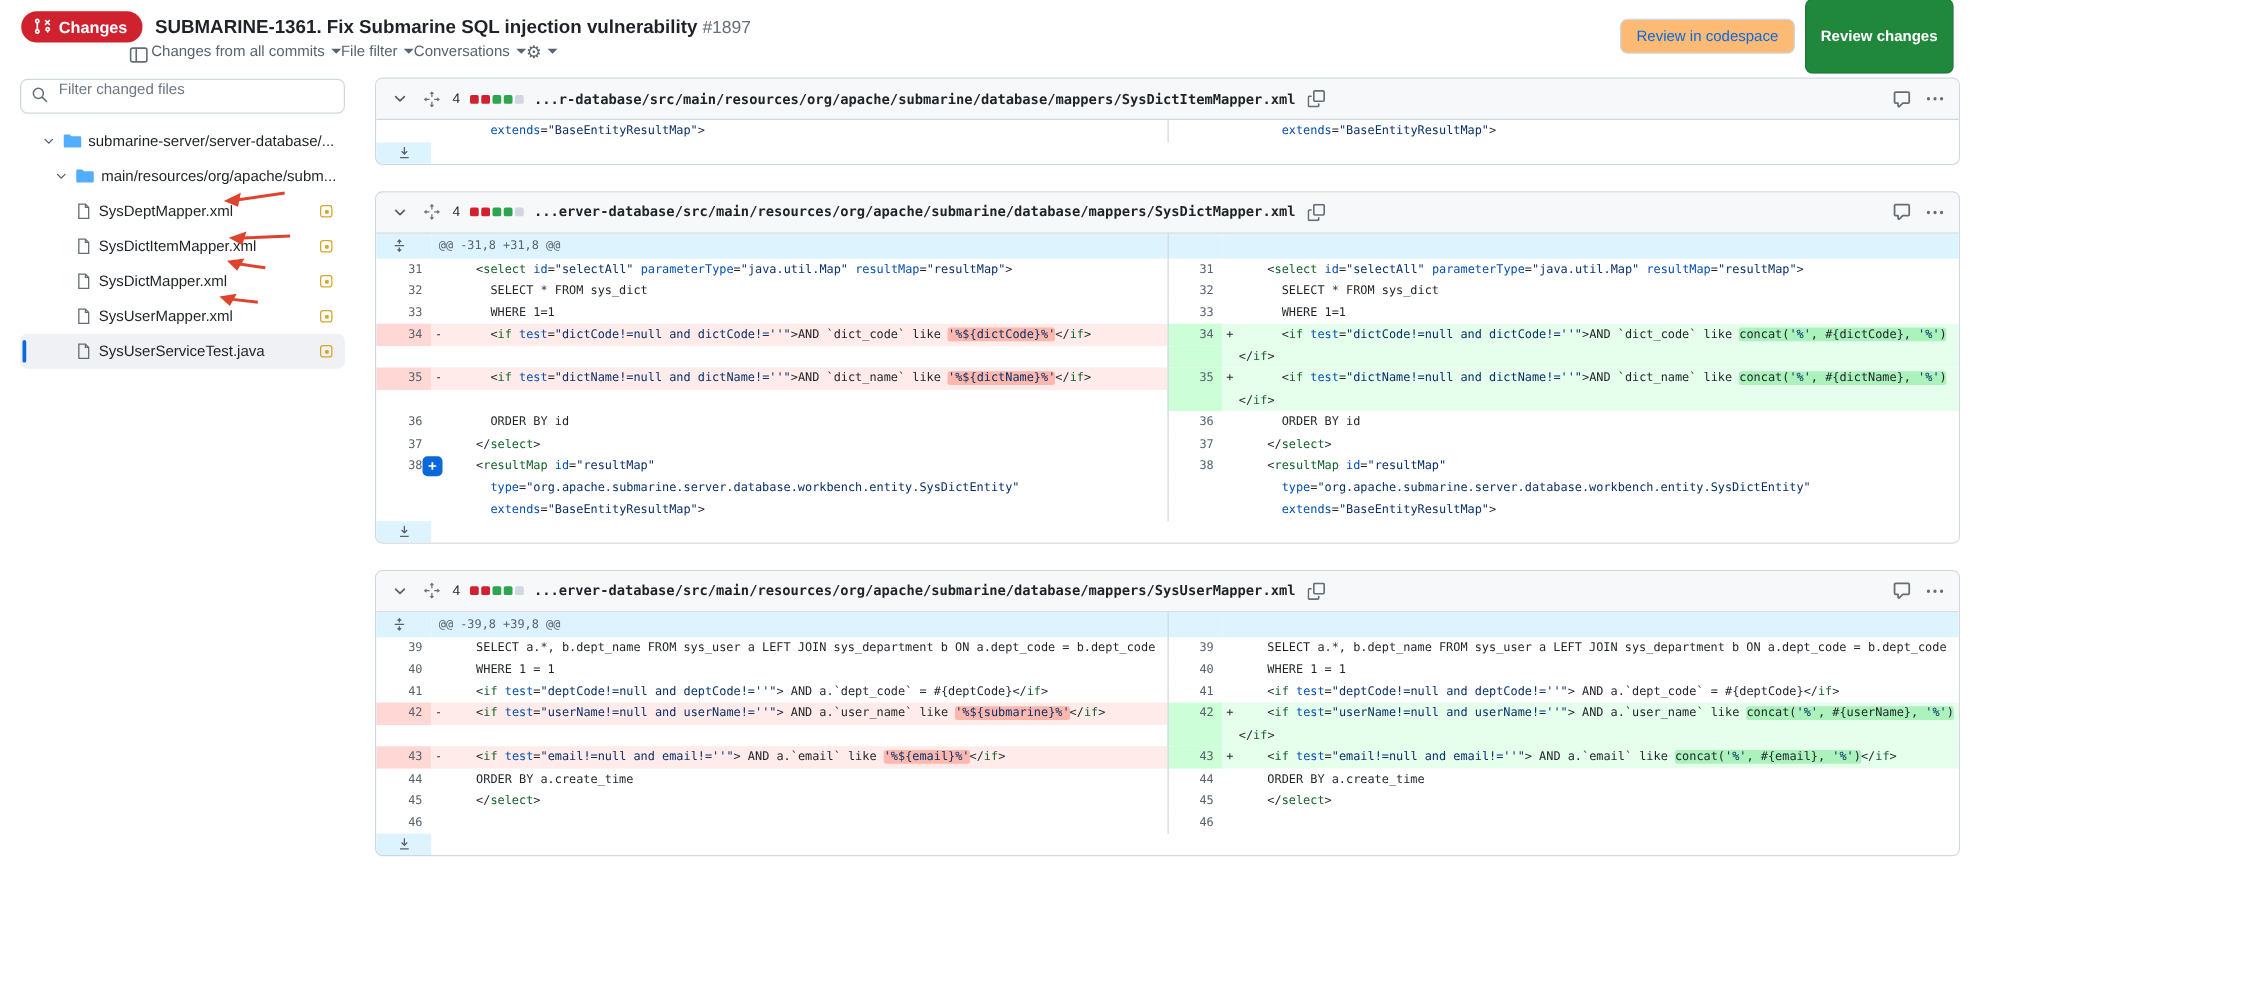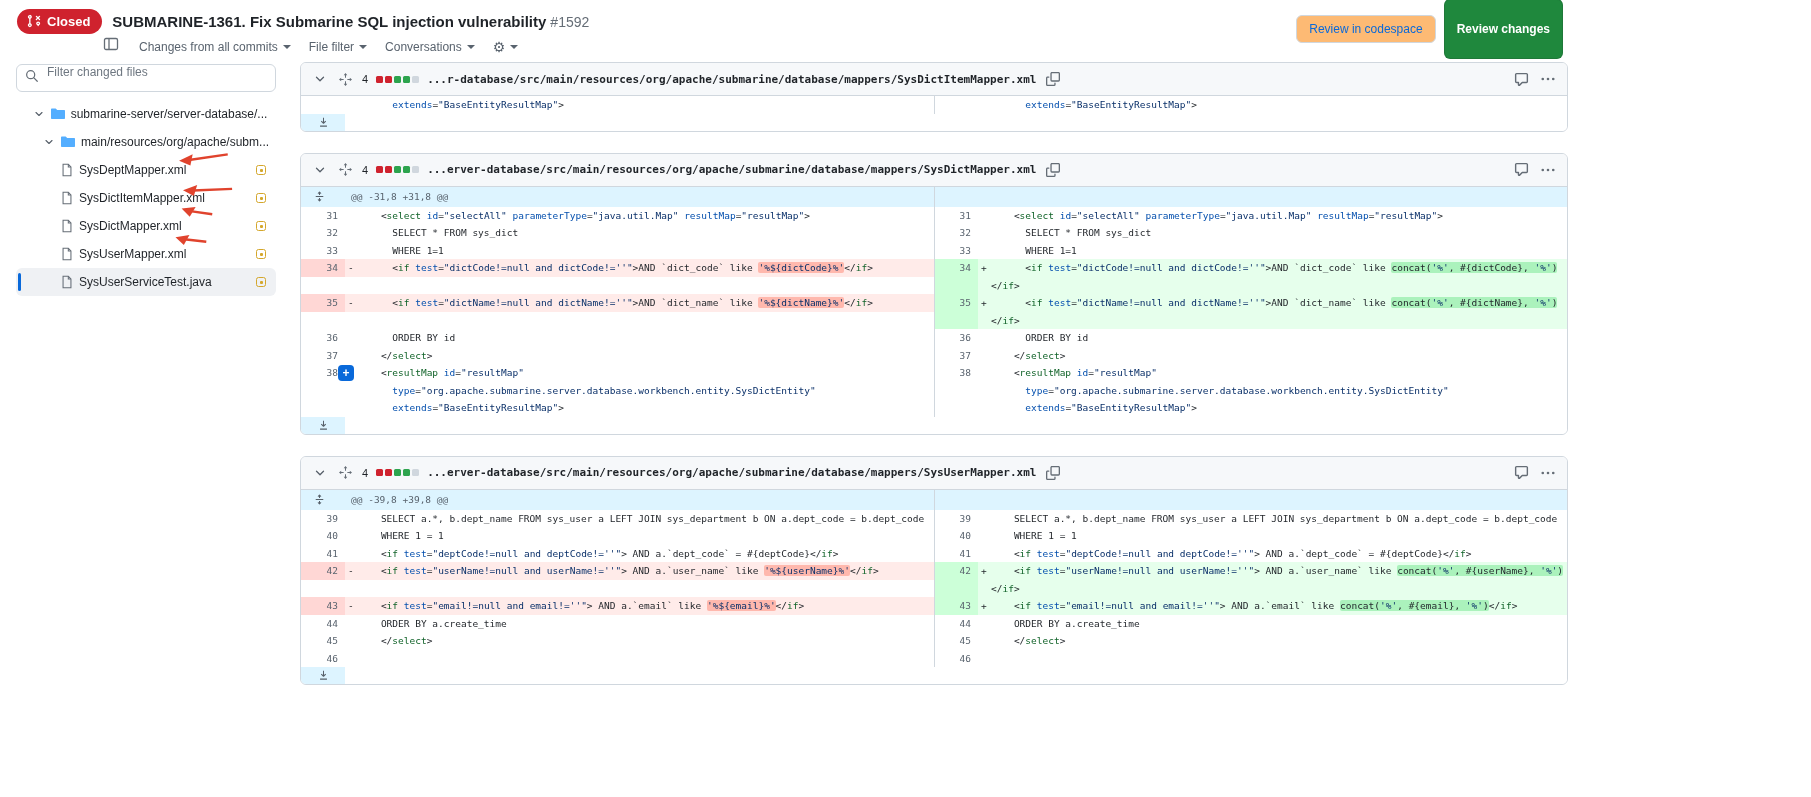--- a/index.html
+++ b/index.html
@@ -8,21 +8,21 @@
   .app { width:1811px; height:797px; overflow:hidden; background:#fff; position:relative; }
 
   
   .topbar { display:flex; align-items:center; padding:0 248px 0 17px; height:58px; }
   .topbar-left { flex:1; min-width:0; }
   .title-row { display:flex; align-items:center; gap:10px; padding-top:4px; }
   .closed-badge { display:inline-flex; align-items:center; gap:6px; background:var(--closed-badge,#cf222e); color:#fff;
     font-size:13px; font-weight:600; border-radius:2em; padding:5px 12px 5px 10px; }
   .pr-title { font-size:15px; font-weight:700; color:#1f2328; white-space:nowrap; overflow:hidden; }
   .pr-number { font-weight:400; color:#656d76; font-size:14px; margin-left:4px; }
-  .toolbar-row { display:flex; align-items:flex-end; gap:18px; margin:0 0 0 84px; }
+  .toolbar-row { display:flex; align-items:flex-start; margin:0 0 0 84px; }
   .icon-btn { background:none; border:none; cursor:pointer; display:inline-flex; align-items:center; padding:2px; }
   .dd { background:none; border:none; cursor:pointer; font-family:inherit; font-size:12px; color:#59636e; display:inline-flex; align-items:center; }
   .dd .caret { display:inline-block; width:0; height:0; border:4px solid transparent; border-top-color:#59636e; margin-left:5px; transform:translateY(2px); }
   .gear { font-size:14px; color:#59636e; line-height:1; }
   .topbar-right { display:flex; align-items:center; gap:8px; }
   .btn-codespace { background:#fdba74; border:1px solid #d0d7de; border-radius:6px; color:var(--link-blue,#0969da);
     font-family:inherit; font-size:12px; font-weight:500; padding:6px 12px; cursor:pointer; white-space:nowrap; }
   .btn-green { background:var(--primary-button,#1f883d); border:1px solid rgba(31,35,40,.15); border-radius:6px; color:#fff;
     font-family:inherit; font-size:12px; font-weight:600; padding:22px 12px; cursor:pointer; white-space:nowrap; }
 
@@ -89,23 +89,23 @@
 
 <div class="app">
 
   <header class="topbar">
     <div class="topbar-left">
       <div class="title-row">
         <span class="closed-badge">
           <svg width="14" height="14" viewBox="0 0 16 16" fill="#ffffff">
               <path d="M3.25 1a2.25 2.25 0 0 1 .75 4.372v5.256a2.251 2.251 0 1 1-1.5 0V5.372A2.251 2.251 0 0 1 3.25 1Zm0 1.5a.75.75 0 1 0 0 1.5.75.75 0 0 0 0-1.5Zm0 9.5a.75.75 0 1 0 0 1.5.75.75 0 0 0 0-1.5Zm9.5-3.5a2.25 2.25 0 0 1 .75 4.372v.378a.75.75 0 0 1-1.5 0v-.378a2.251 2.251 0 0 1 .75-4.372Zm0 1.5a.75.75 0 1 0 0 1.5.75.75 0 0 0 0-1.5ZM11.28 2.22l1.22 1.22 1.22-1.22a.75.75 0 1 1 1.06 1.06L13.56 4.5l1.22 1.22a.75.75 0 1 1-1.06 1.06L12.5 5.56l-1.22 1.22a.75.75 0 1 1-1.06-1.06l1.22-1.22-1.22-1.22a.75.75 0 0 1 1.06-1.06Z"></path>
             </svg>
-          <span>Closed</span>
+          <span>Changes</span>
         </span>
-        <h1 class="pr-title"><span>SUBMARINE-1361. Fix Submarine SQL injection vulnerability</span><span class="pr-number">#1592</span></h1>
+        <h1 class="pr-title"><span>SUBMARINE-1361. Fix Submarine SQL injection vulnerability</span><span class="pr-number">#1897</span></h1>
       </div>
       <div class="toolbar-row">
         <button class="icon-btn">
           <svg width="16" height="16" viewBox="0 0 16 16" fill="none" stroke="#656d76" stroke-width="1.3">
               <rect x="1.5" y="2.5" width="13" height="11" rx="1.5"></rect>
               <path d="M6 2.5v11"></path>
             </svg>
         </button>
         <button class="dd"><span>Changes from</span>&nbsp;<span>all commits</span><span class="caret"></span></button>
         <button class="dd">
@@ -494,21 +494,21 @@
               <div class="ccell ctx"><span class="mk"></span>    WHERE 1 = 1</div>
             </div>
             <div class="drow">
               <div class="gcell ctx">41</div>
               <div class="ccell ctx"><span class="mk"></span>    &lt;<span class="sx-t">if</span> <span class="sx-a">test</span>=<span class="sx-s">"deptCode!=null and deptCode!=''"</span>&gt; AND a.`dept_code` = #{deptCode}&lt;/<span class="sx-t">if</span>&gt;</div>
               <div class="gcell rsep ctx">41</div>
               <div class="ccell ctx"><span class="mk"></span>    &lt;<span class="sx-t">if</span> <span class="sx-a">test</span>=<span class="sx-s">"deptCode!=null and deptCode!=''"</span>&gt; AND a.`dept_code` = #{deptCode}&lt;/<span class="sx-t">if</span>&gt;</div>
             </div>
             <div class="drow">
               <div class="gcell del">42</div>
-              <div class="ccell del"><span class="mk">-</span>    &lt;<span class="sx-t">if</span> <span class="sx-a">test</span>=<span class="sx-s">"userName!=null and userName!=''"</span>&gt; AND a.`user_name` like <span class="hl-d"><span class="sx-s">'%${userName}%'</span></span>&lt;/<span class="sx-t">if</span>&gt;</div>
+              <div class="ccell del"><span class="mk">-</span>    &lt;<span class="sx-t">if</span> <span class="sx-a">test</span>=<span class="sx-s">"userName!=null and userName!=''"</span>&gt; AND a.`user_name` like <span class="hl-d"><span class="sx-s">'%${submarine}%'</span></span>&lt;/<span class="sx-t">if</span>&gt;</div>
               <div class="gcell rsep add">42</div>
               <div class="ccell add"><span class="mk">+</span>    &lt;<span class="sx-t">if</span> <span class="sx-a">test</span>=<span class="sx-s">"userName!=null and userName!=''"</span>&gt; AND a.`user_name` like <span class="hl-a">concat(<span class="sx-s">'%'</span>, #{userName}, <span class="sx-s">'%'</span>)</span></div>
             </div>
             <div class="drow">
               <div class="gcell empty"></div>
               <div class="ccell empty"><span class="mk"></span></div>
               <div class="gcell rsep add"></div>
               <div class="ccell add"><span class="mk"></span>&lt;/<span class="sx-t">if</span>&gt;</div>
             </div>
             <div class="drow">

